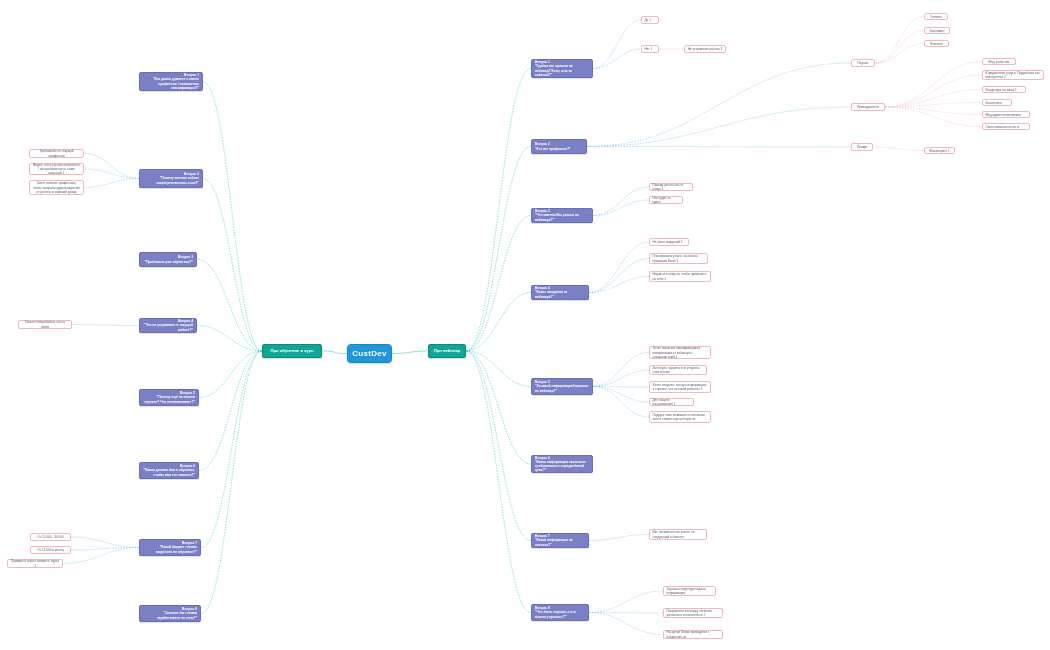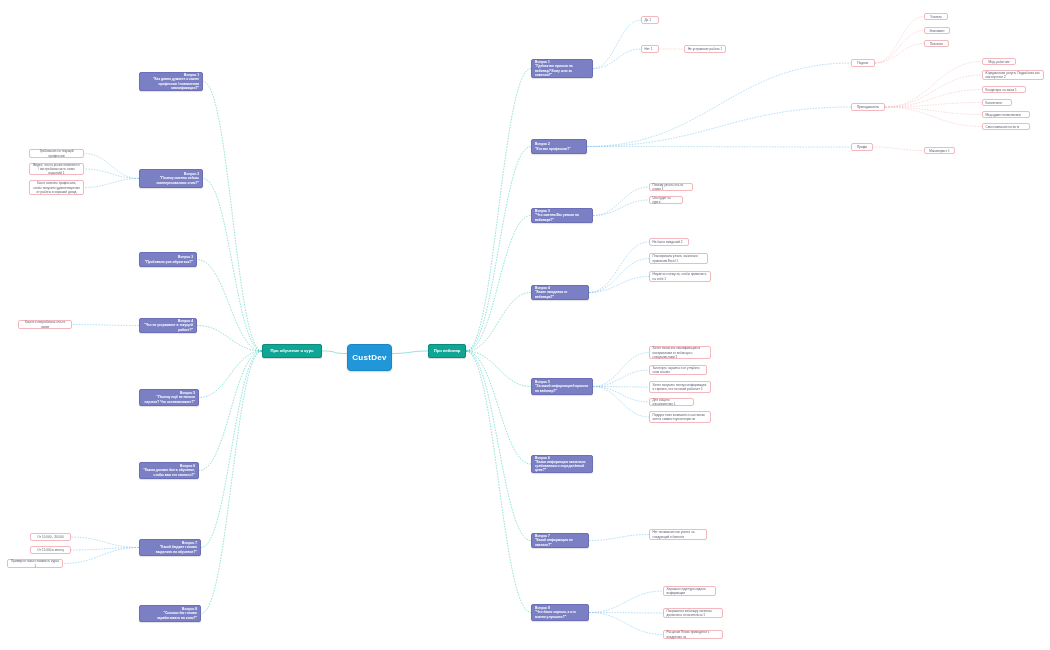--- a/index.html
+++ b/index.html
@@ -90,21 +90,21 @@
       <path d="M593,386.5 C618.2,386.5 623.8,402 649,402" fill="none" stroke="#7cc6ef" stroke-width="0.55" stroke-dasharray="1.6 1.2"></path>
       <path d="M593,386.5 C618.2,386.5 623.8,417 649,417" fill="none" stroke="#7cc6ef" stroke-width="0.55" stroke-dasharray="1.6 1.2"></path>
       <path d="M466,351 C495.25,351 501.75,464 531,464" fill="none" stroke="#3fc9bd" stroke-width="0.55" stroke-dasharray="1.6 1.2"></path>
       <path d="M466,351 C495.25,351 501.75,540.5 531,540.5" fill="none" stroke="#3fc9bd" stroke-width="0.55" stroke-dasharray="1.6 1.2"></path>
       <path d="M589,540.5 C616,540.5 622,534.5 649,534.5" fill="none" stroke="#7cc6ef" stroke-width="0.55" stroke-dasharray="1.6 1.2"></path>
       <path d="M466,351 C495.25,351 501.75,612.5 531,612.5" fill="none" stroke="#3fc9bd" stroke-width="0.55" stroke-dasharray="1.6 1.2"></path>
       <path d="M589,612.5 C622.3,612.5 629.7,591 663,591" fill="none" stroke="#7cc6ef" stroke-width="0.55" stroke-dasharray="1.6 1.2"></path>
       <path d="M589,612.5 C622.3,612.5 629.7,613 663,613" fill="none" stroke="#7cc6ef" stroke-width="0.55" stroke-dasharray="1.6 1.2"></path>
       <path d="M589,612.5 C622.3,612.5 629.7,634.5 663,634.5" fill="none" stroke="#7cc6ef" stroke-width="0.55" stroke-dasharray="1.6 1.2"></path>
     </svg>
-<div class="node n-root" style="left: 347px; top: 344px; width: 45px; height: 27px;">
+<div class="node n-root" style="left: 347px; top: 344px; width: 45px; height: 19px;">
       <span>CustDev</span>
     </div>
     <div class="node n-topic" style="left: 262px; top: 344px; width: 60px; height: 14px;">
       <span>Про обучение и курс</span>
     </div>
     <div class="node n-topic" style="left: 428px; top: 344px; width: 38px; height: 14px;">
       <span>Про вебинар</span>
     </div>
     <div class="node n-q align-r" style="left: 139px; top: 72px; width: 64px; height: 19px;">
       <span class="qn">Вопрос 1</span>

